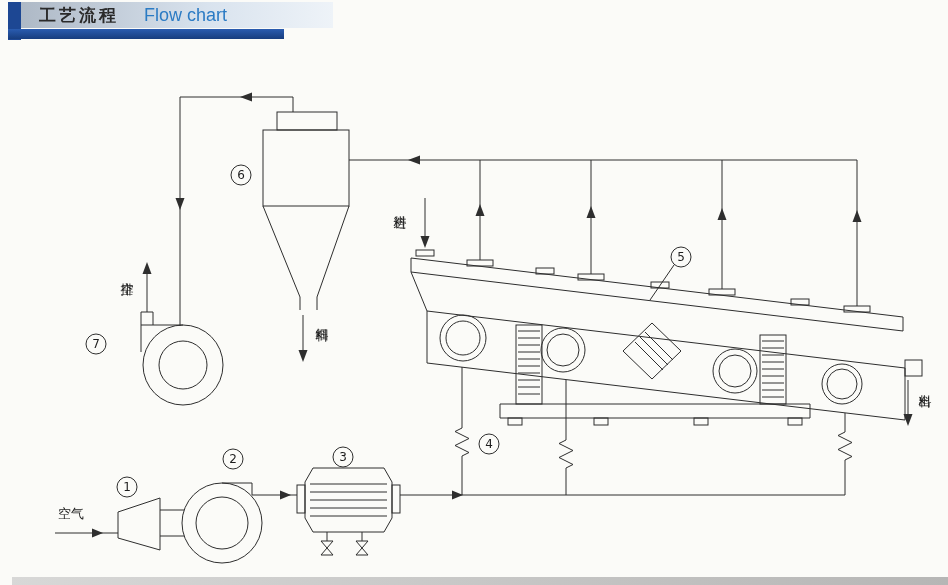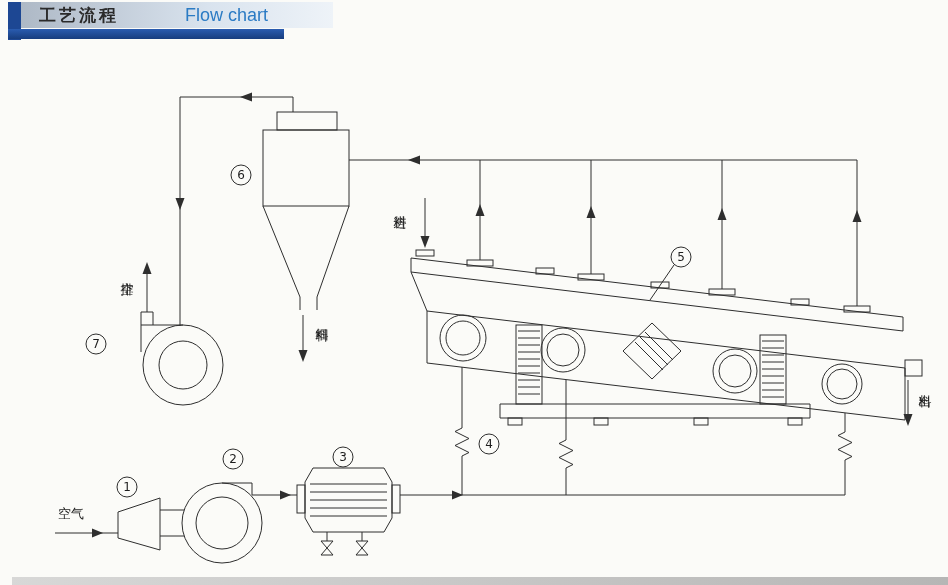--- a/index.html
+++ b/index.html
@@ -9,21 +9,21 @@
     font-family:"Liberation Sans", sans-serif;
   }
   
   .header-vbar { position:absolute; left:8px; top:2px; width:13px; height:38px;
     background:var(--accent-blue,#1d4793); }
   .banner { position:absolute; left:21px; top:2px; width:312px; height:26px;
     background:linear-gradient(90deg,#aeb9c6 0%,#d9e3ee 60%,#eef3f8 100%);
     display:flex; align-items:center; }
   .t-cn { font-weight:bold; font-size:17px; color:#2a2a2a; letter-spacing:3px; margin-left:18px;
     font-family:"DejaVu Sans",sans-serif; }
-  .t-en { font-size:18px; color:var(--title-en-blue,#2b7bc4); margin-left:66px; }
+  .t-en { font-size:18px; color:var(--title-en-blue,#2b7bc4); margin-left:25px; }
   .underbar { position:absolute; left:8px; top:29px; width:276px; height:10px;
     background:linear-gradient(180deg,#2a5cb0,#173d7e); }
   .bottom-strip { position:absolute; left:12px; top:577px; width:936px; height:8px;
     background:linear-gradient(90deg,#cccccc,#9f9f9f); opacity:.75; }
   
   svg.diagram { position:absolute; left:0; top:0; }
   .ln { fill:none; stroke:var(--line,#2e2e2e); stroke-width:1; }
   .ar { fill:var(--line,#2e2e2e); stroke:none; }
   .lbl { fill:#1d1d1d; font-size:13px; font-family:"DejaVu Sans",sans-serif; }
   .vlbl { writing-mode:vertical-rl; text-orientation:upright; }

